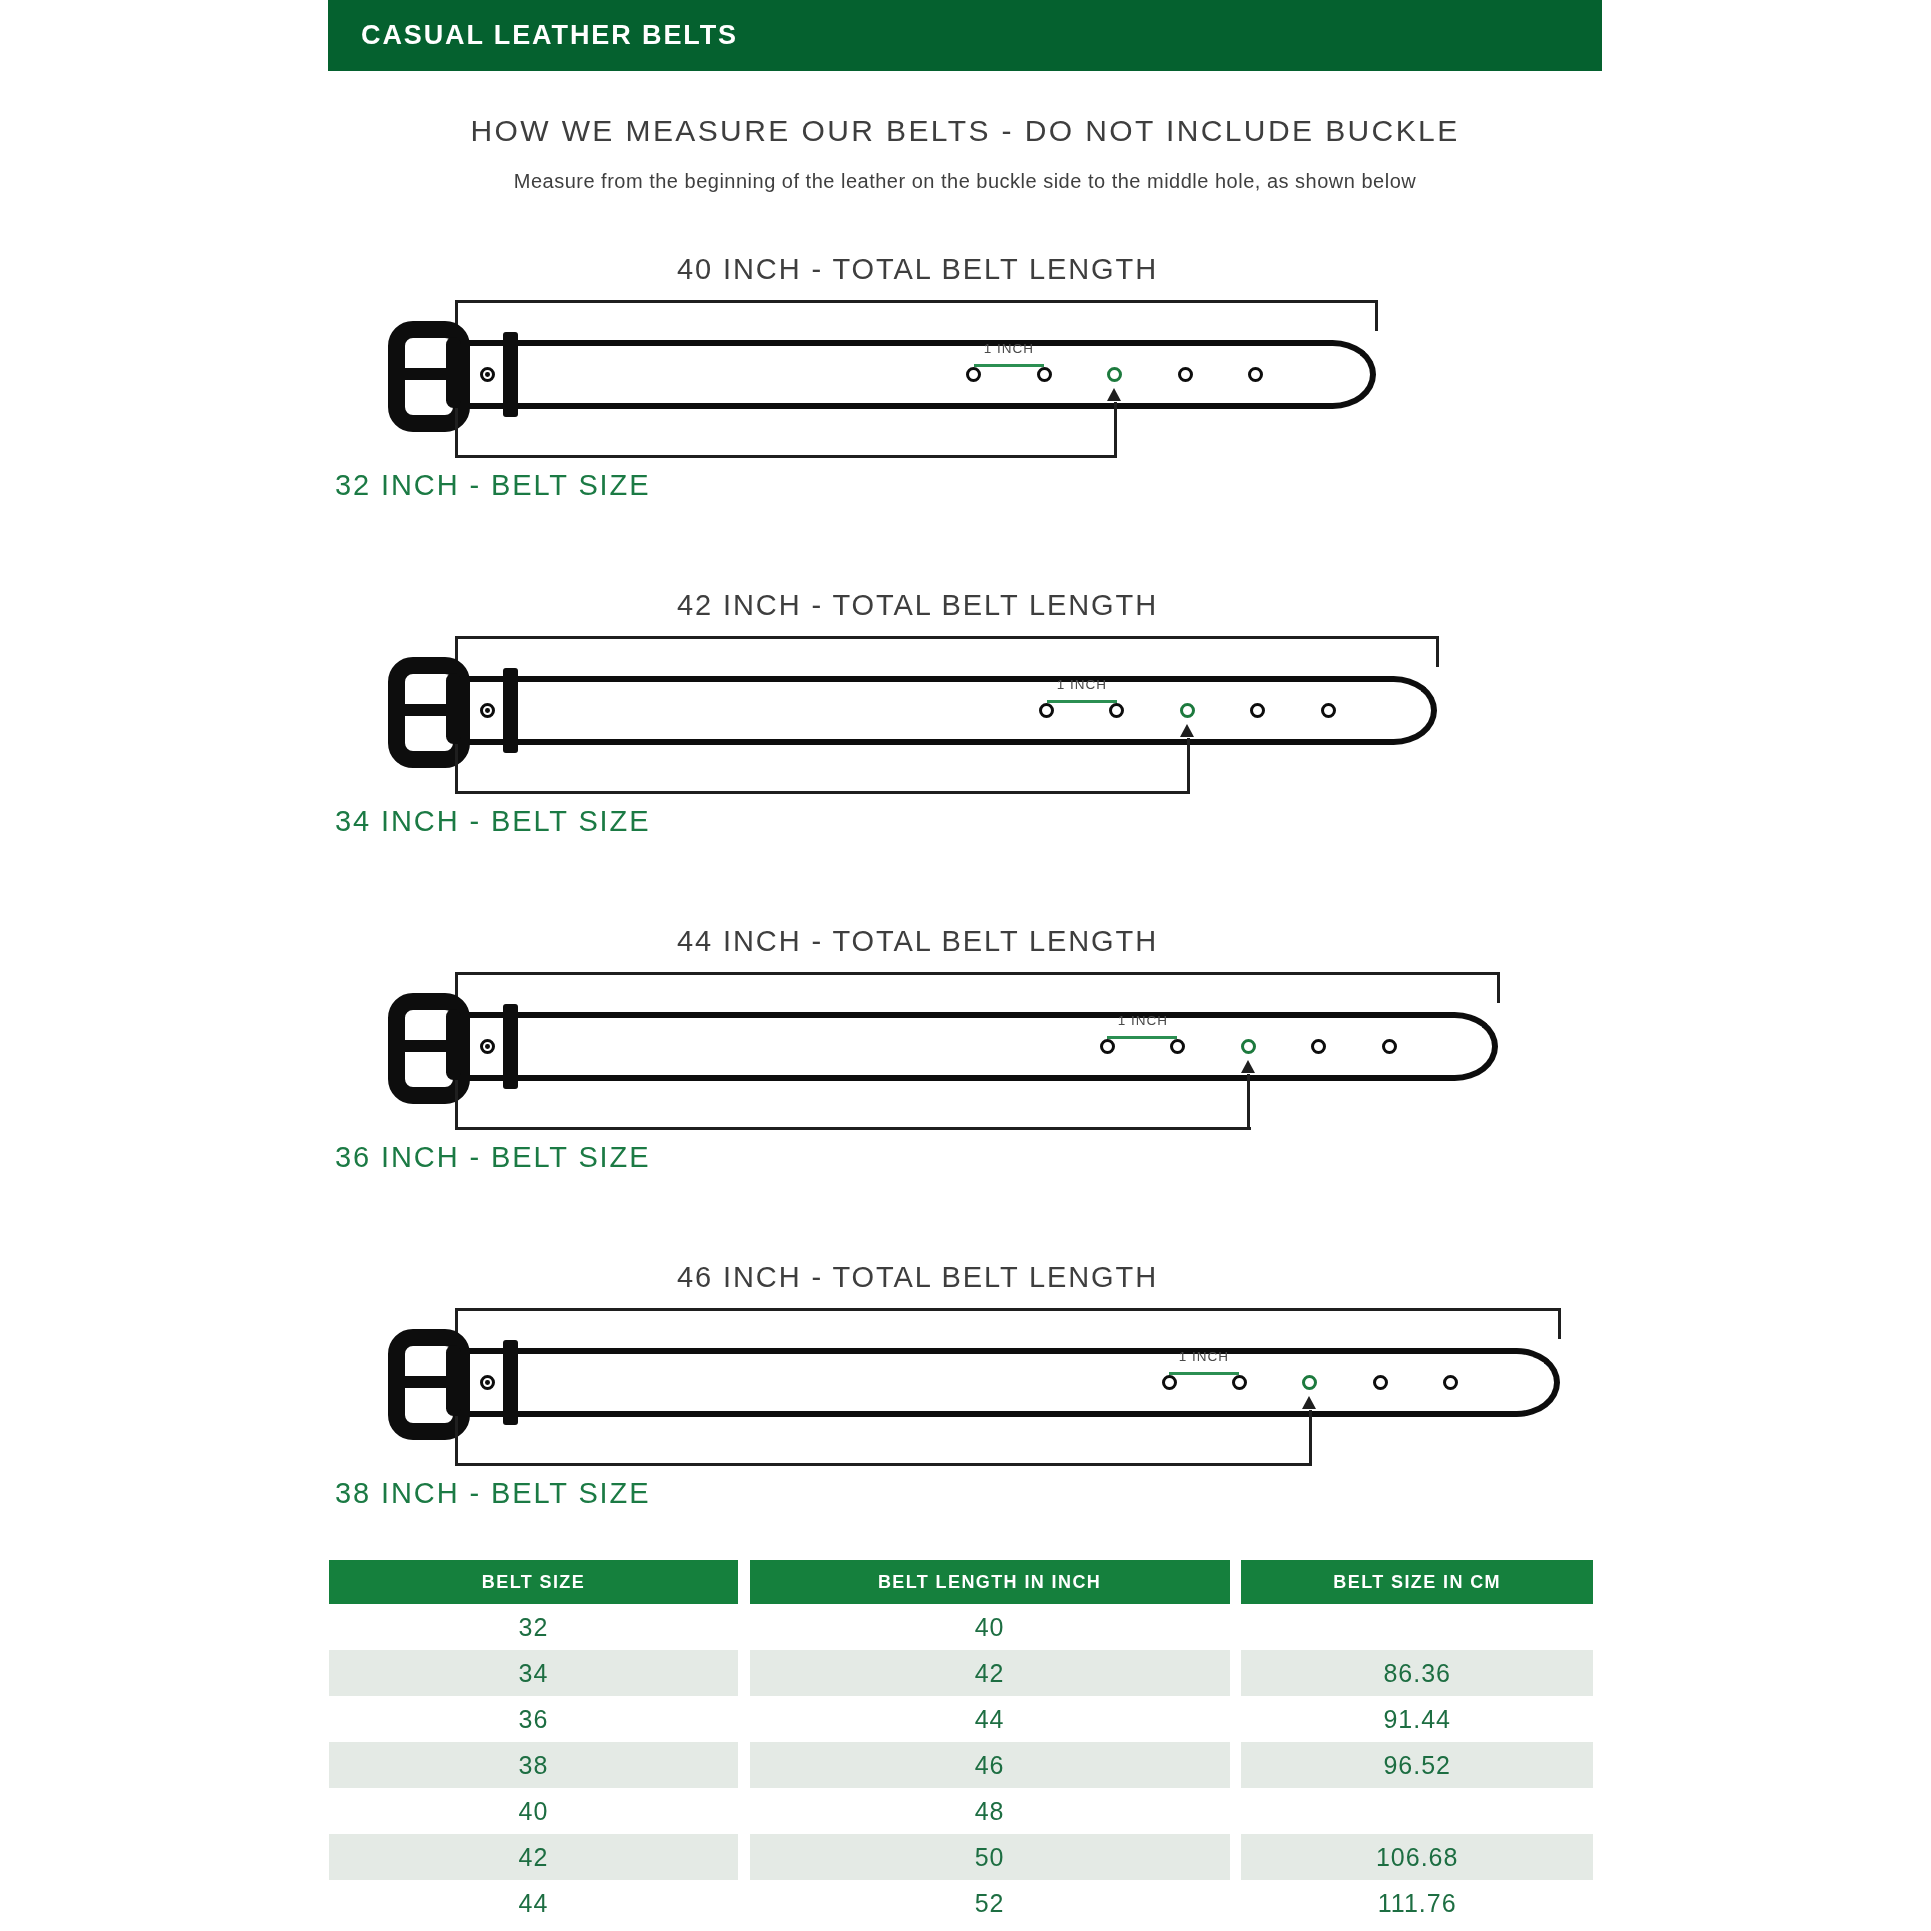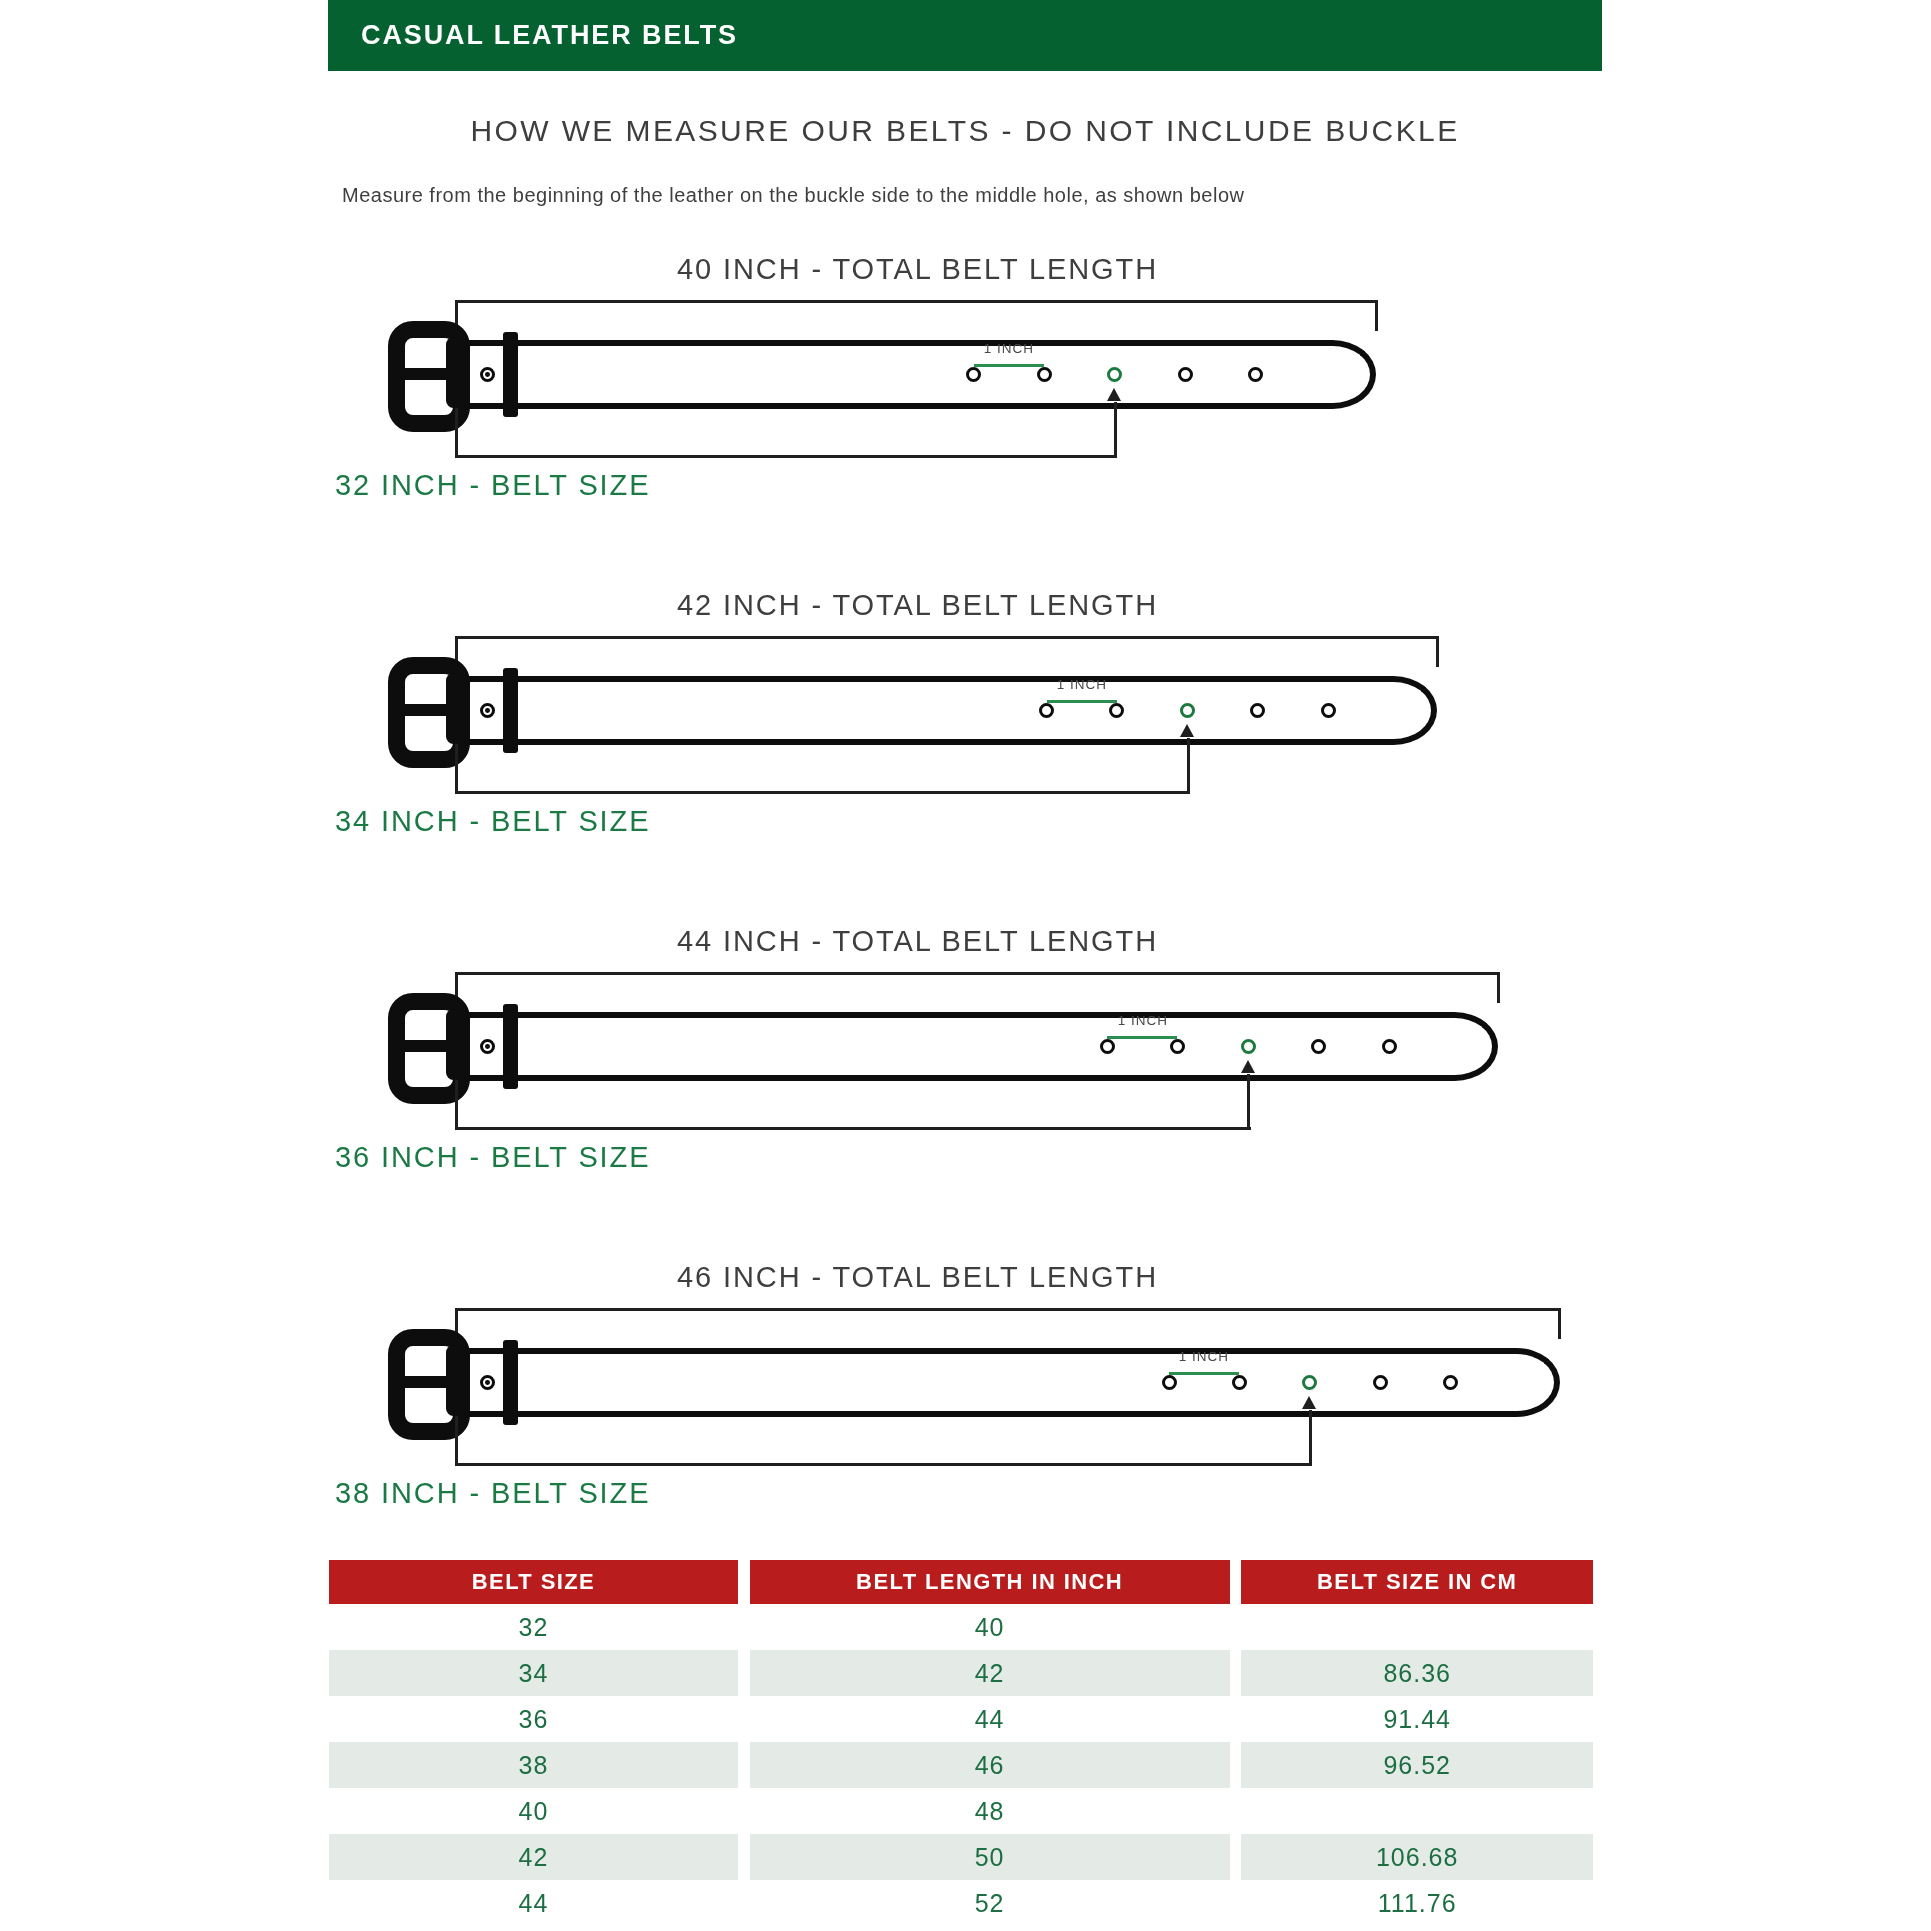--- a/index.html
+++ b/index.html
@@ -7,21 +7,21 @@
           font-family:"Liberation Sans",sans-serif;}
 
   
   .topbar{position:absolute;left:328px;top:0;width:1274px;height:71px;background:#05612F;
           display:flex;align-items:center;box-sizing:border-box;padding-left:33px;}
   .topbar span{color:#fff;font-size:27px;font-weight:bold;letter-spacing:1.9px;}
 
   
   .heading{position:absolute;left:328px;top:114px;width:1274px;margin:0;text-align:center;
            font-size:30px;font-weight:normal;color:#3E3E3E;letter-spacing:2.4px;}
-  .subheading{position:absolute;left:328px;top:170px;width:1274px;margin:14px;
+  .subheading{position:absolute;left:328px;top:170px;width:1274px;margin:0;text-align:center;
               font-size:20px;color:#3F3F3F;letter-spacing:0.5px;}
 
   
   .belt{position:absolute;left:0;width:1931px;height:261px;}
   .btitle{position:absolute;left:338px;top:0;width:1159px;text-align:center;font-size:29px;
           color:#3E3E3E;letter-spacing:1.9px;line-height:37px;}
   .tb-h{position:absolute;top:49px;height:2.9px;background:#1F1F1F;}
   .tb-l{position:absolute;top:49px;width:2.9px;height:40px;background:#1F1F1F;}
   .tb-r{position:absolute;top:49px;width:2.9px;height:31px;background:#1F1F1F;}
   .strap{position:absolute;left:454px;top:89px;height:69px;background:#fff;box-sizing:border-box;
@@ -49,22 +49,22 @@
             border-left:7.7px solid transparent;border-right:7.7px solid transparent;
             border-bottom:13.5px solid #1F1F1F;}
   .slabel{position:absolute;left:335px;top:217px;width:1159px;font-size:29px;
           color:#1B7A44;letter-spacing:1.9px;line-height:35px;}
 
   
   .chart{position:absolute;left:329px;top:1560px;width:1273px;}
   .trow{display:flex;gap:11.6px;}
   .tcell{height:46px;line-height:46px;text-align:center;font-size:25px;color:#1D6E42;letter-spacing:1px;}
   .c0{width:409px;}.c1{width:480px;}.c2{width:352px;}
-  .thead .tcell{height:44px;line-height:44px;background:#b91c1c;color:#fff;font-weight:bold;
-                font-size:22px;letter-spacing:1.4px;text-align:center;}
+  .thead .tcell{height:44px;line-height:44px;background:#15803d;color:#fff;font-weight:bold;
+                font-size:18px;letter-spacing:1.4px;text-align:center;}
   .alt .tcell{background:#E4EAE5;}
 </style>
 </head>
 <body>
 
 <div class="canvas">
 
   <header class="topbar">
     <span>CASUAL LEATHER BELTS</span>
   </header>

